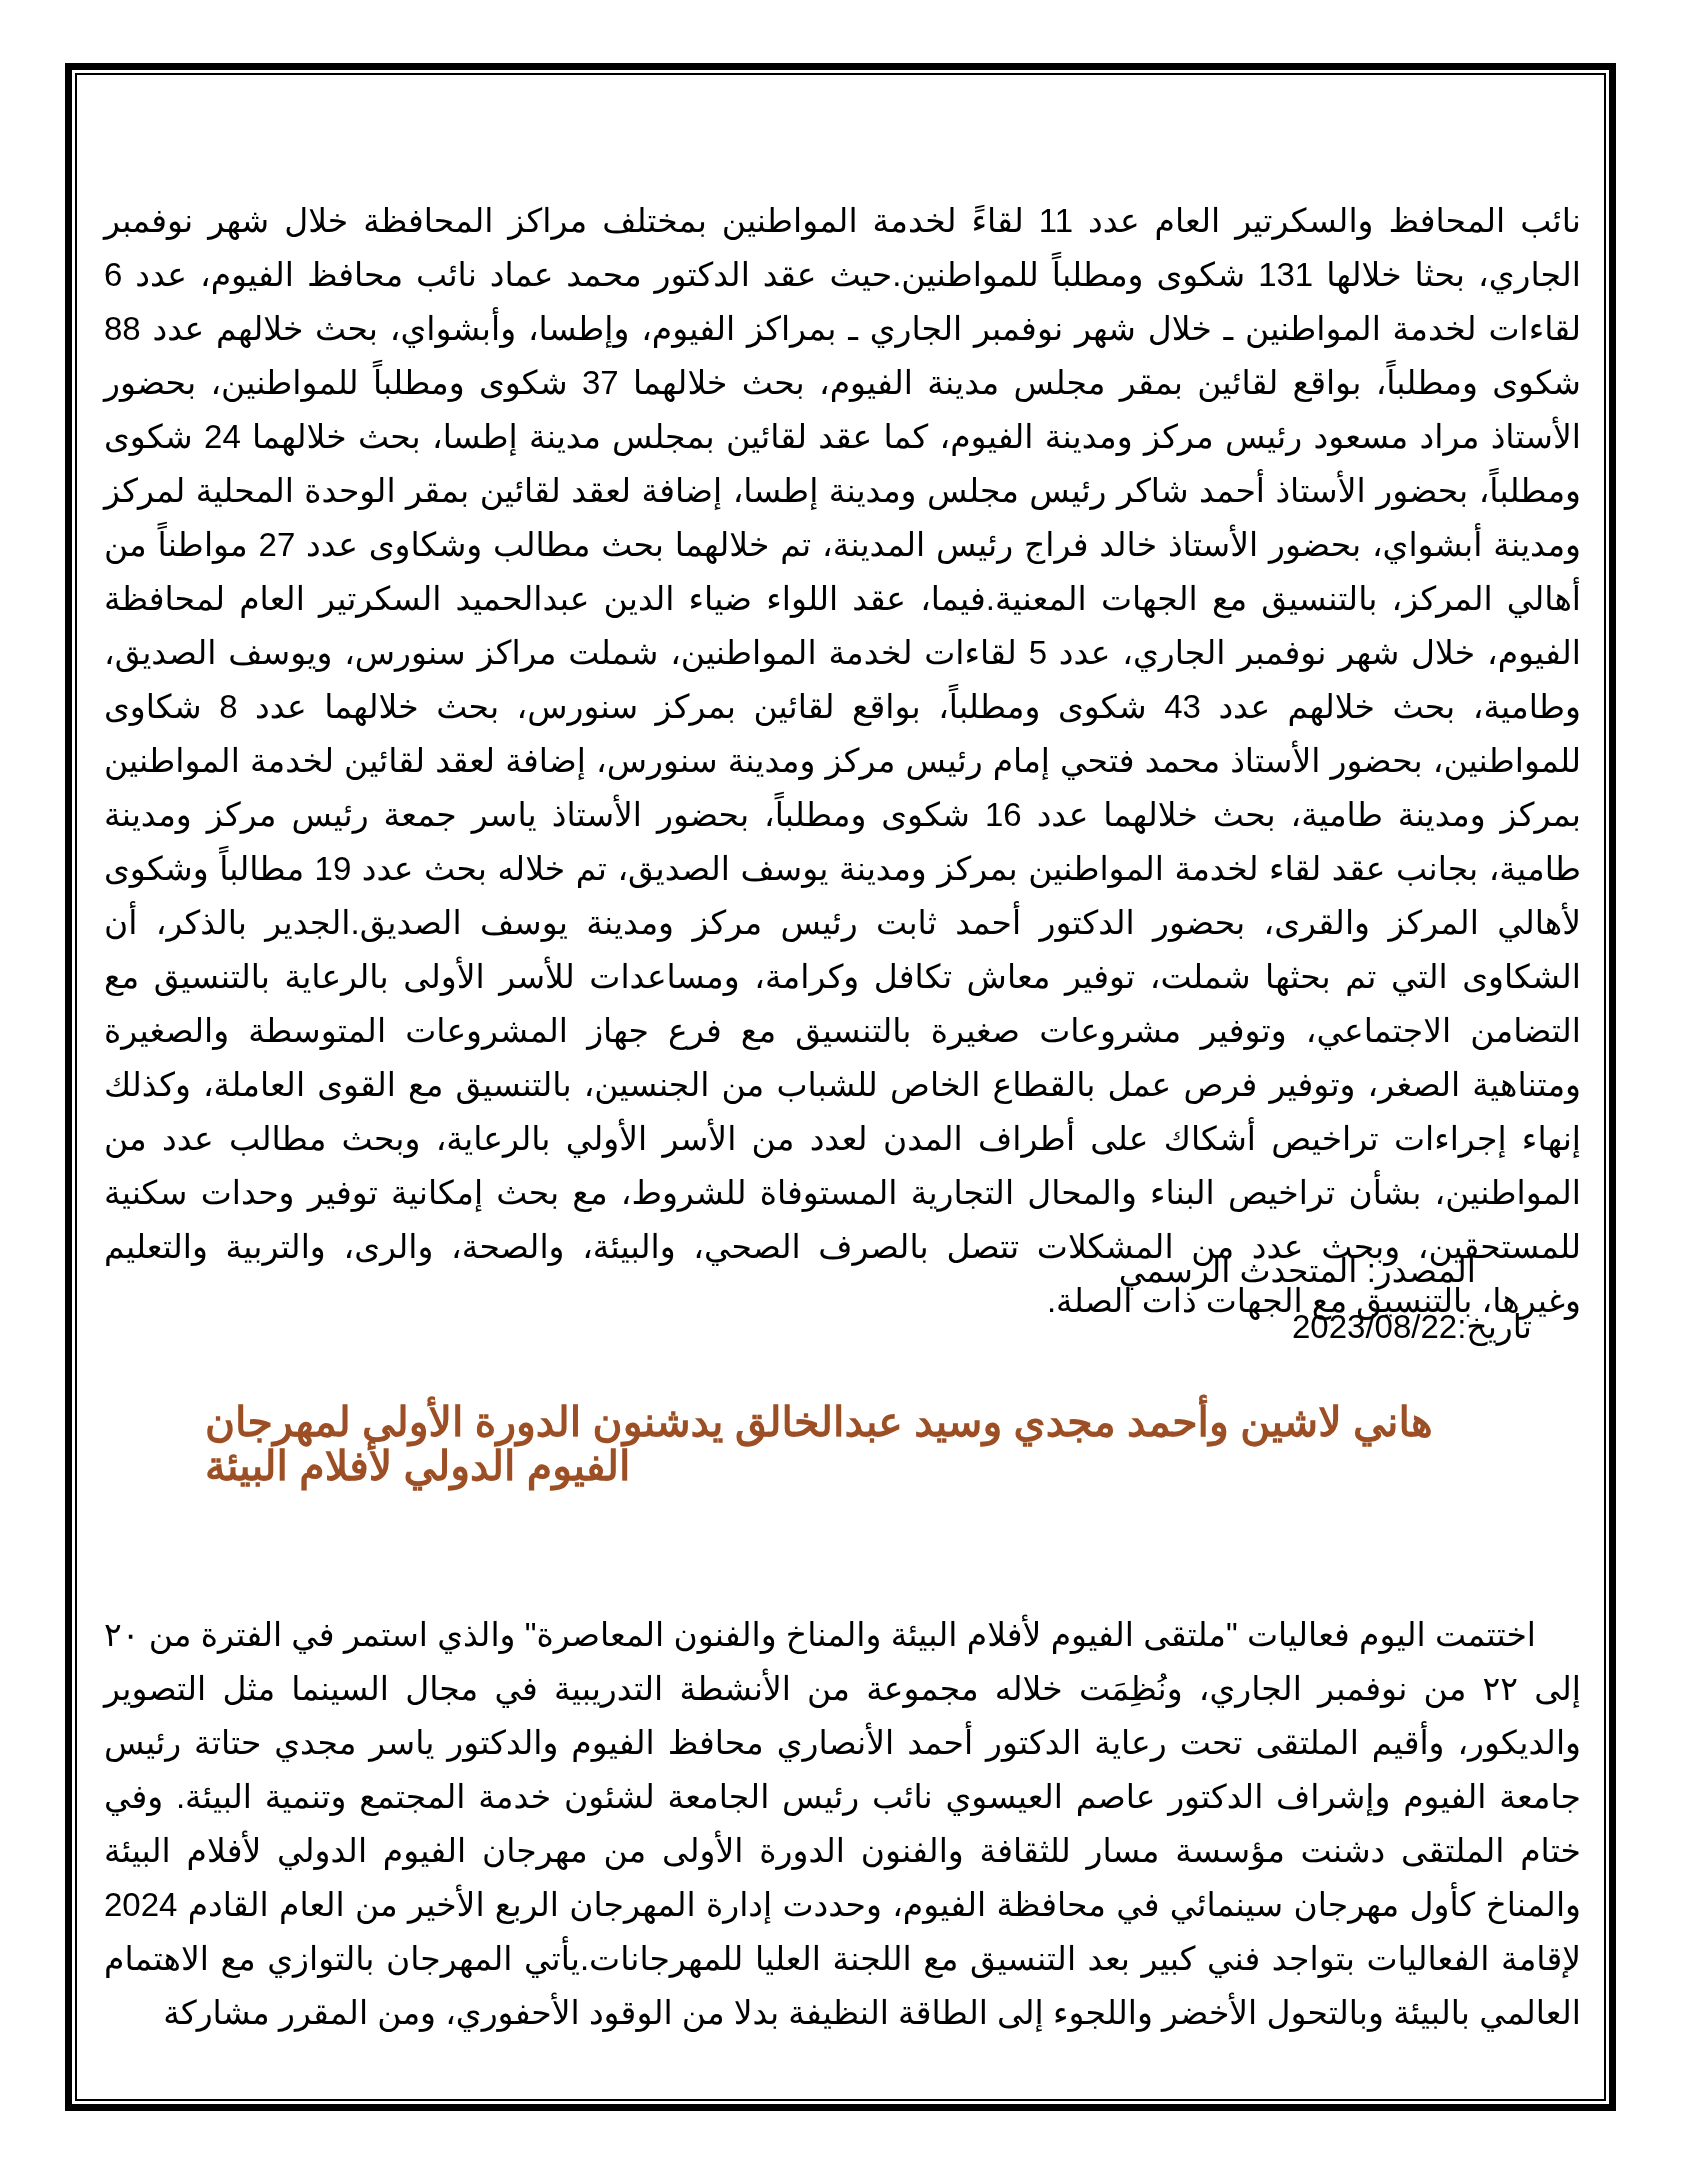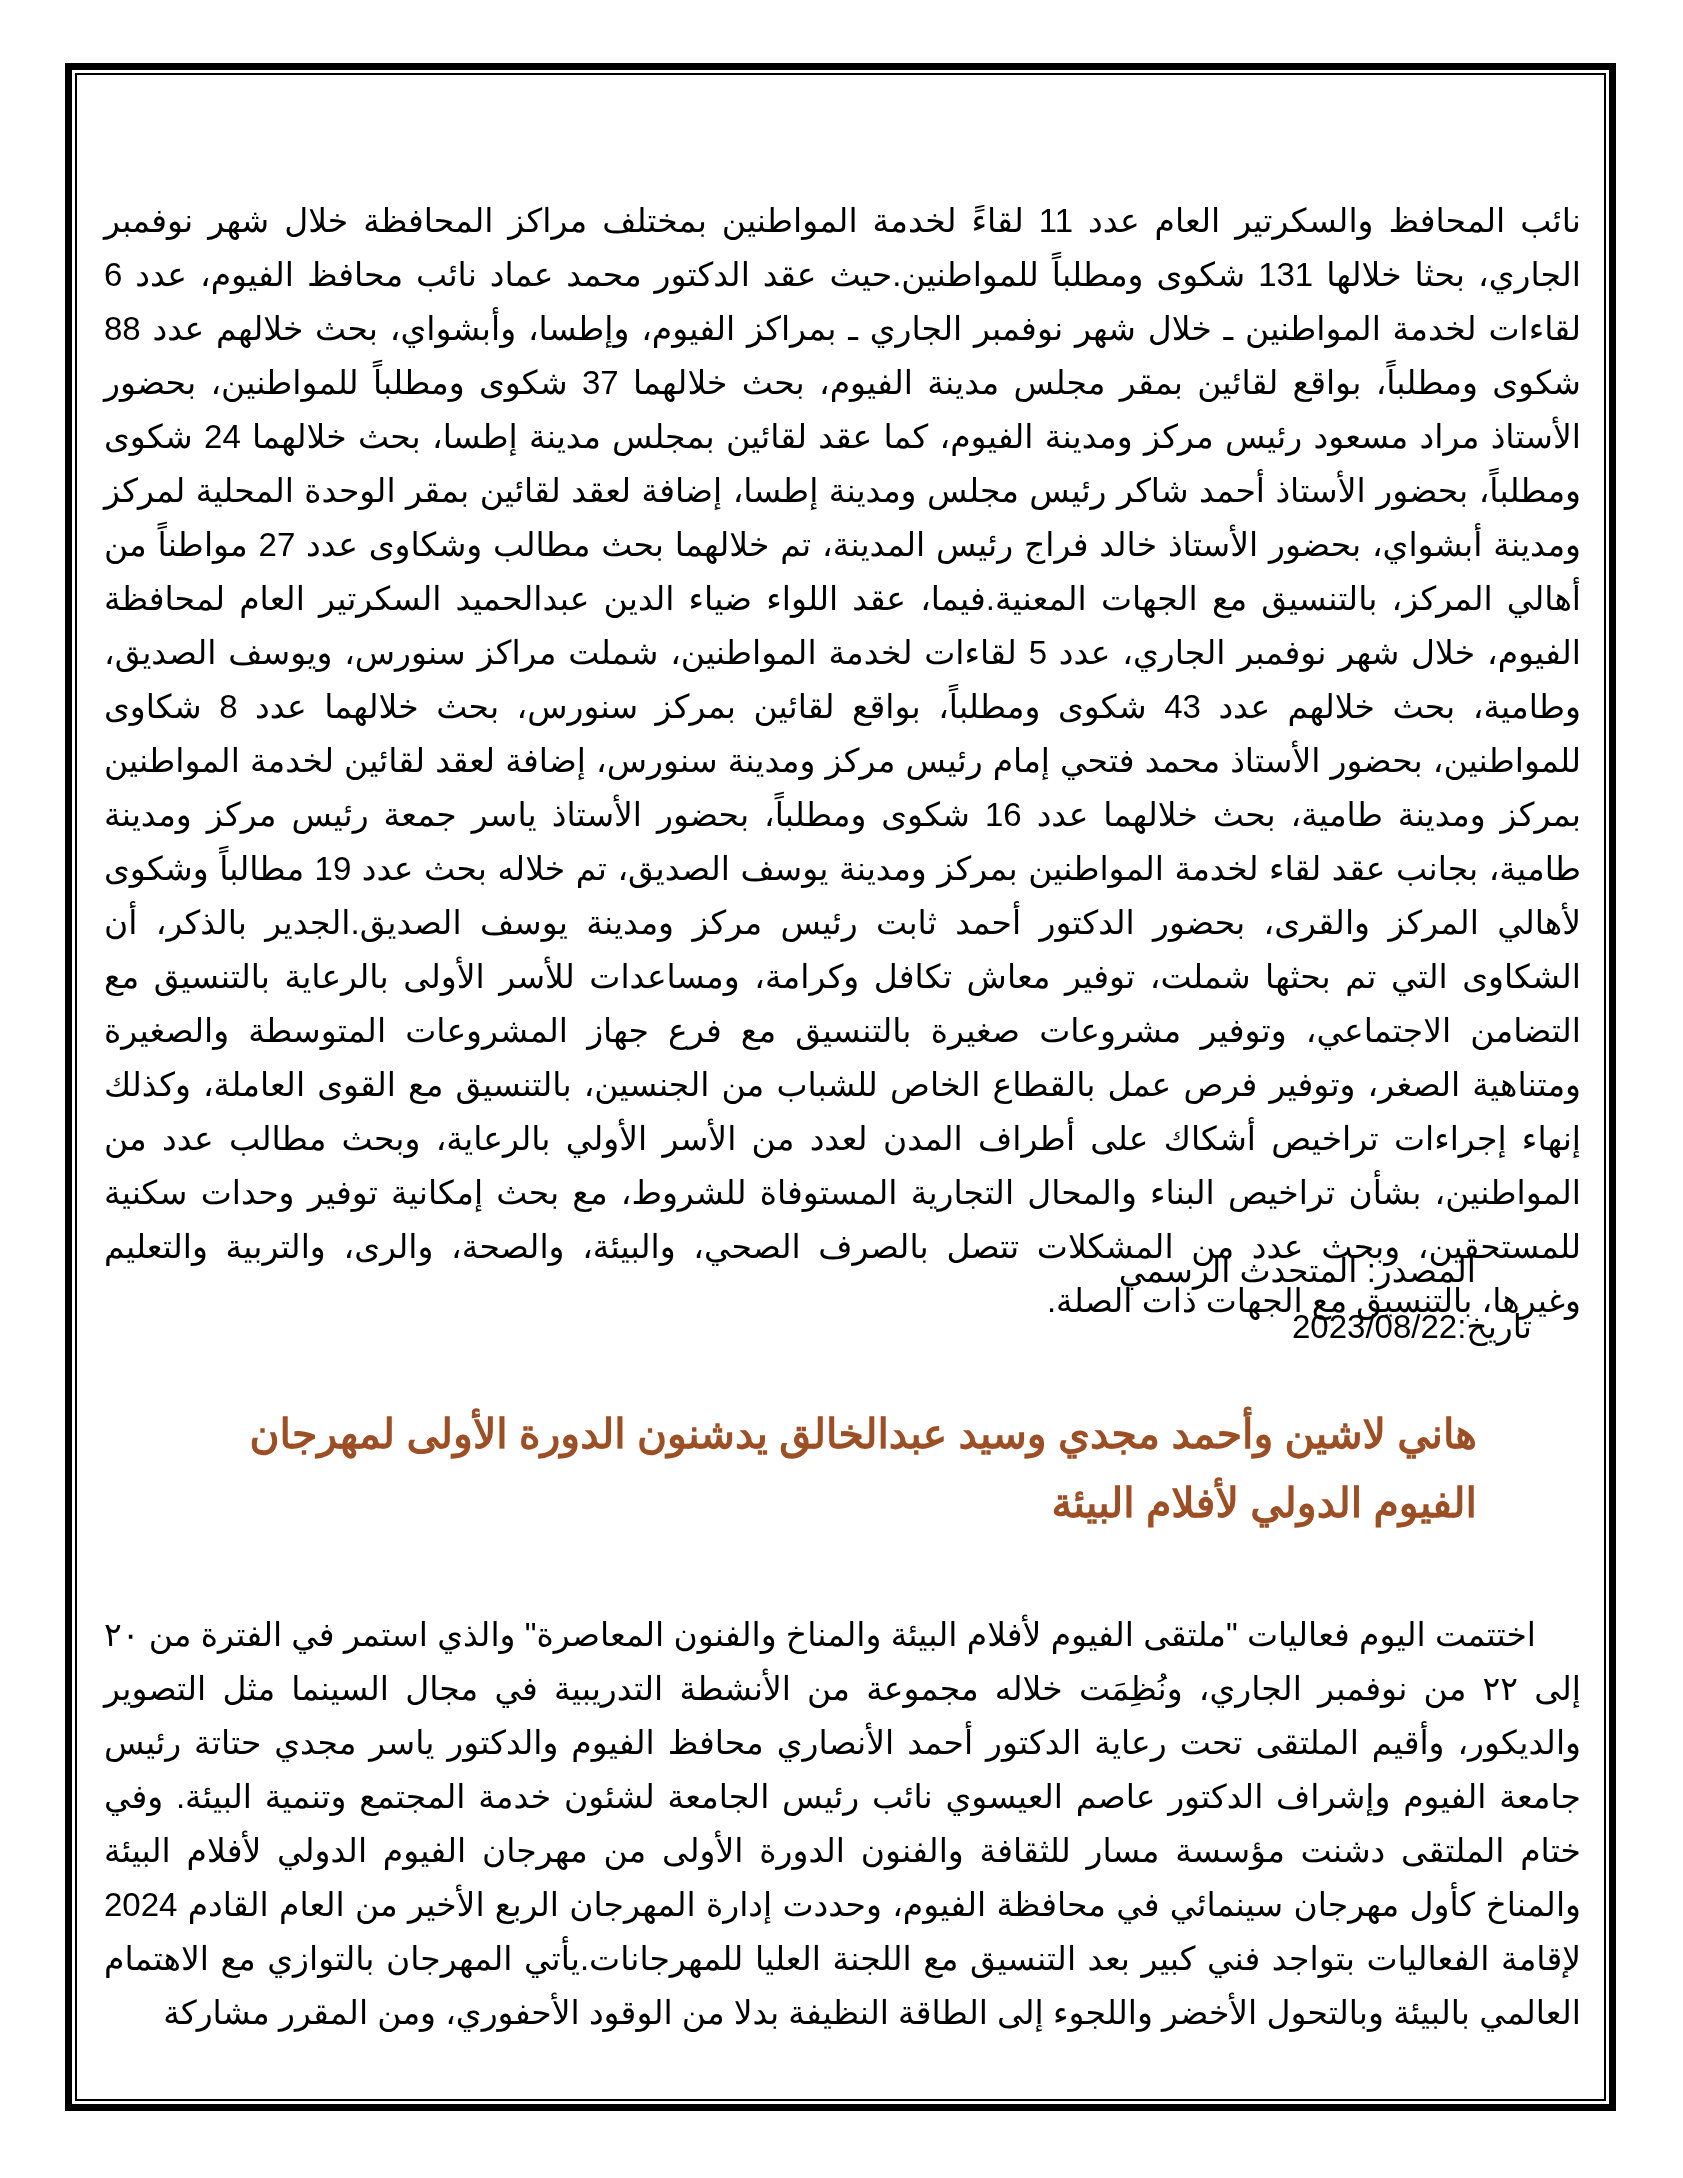--- a/index.html
+++ b/index.html
@@ -48,23 +48,23 @@
     position:absolute;
     top:1225px; right:74px;
     font-size:33px; line-height:54px;
     white-space:nowrap;
     margin:0;
   }
   .article-heading {
     position:absolute;
     top:1325px; right:0; left:0;
     padding:0 129px;
-    font-size:41px; line-height:69px;
+    font-size:41px; line-height:44px;
     font-weight:bold;
-    text-align:right;
+    text-align:left;
     margin:0;
   }
   .second-par {
     position:absolute;
     top:1533px; right:25px; left:28px;
     font-size:33px; line-height:54px;
     text-align:justify;
     text-indent:45px;
     margin:0;
   }

